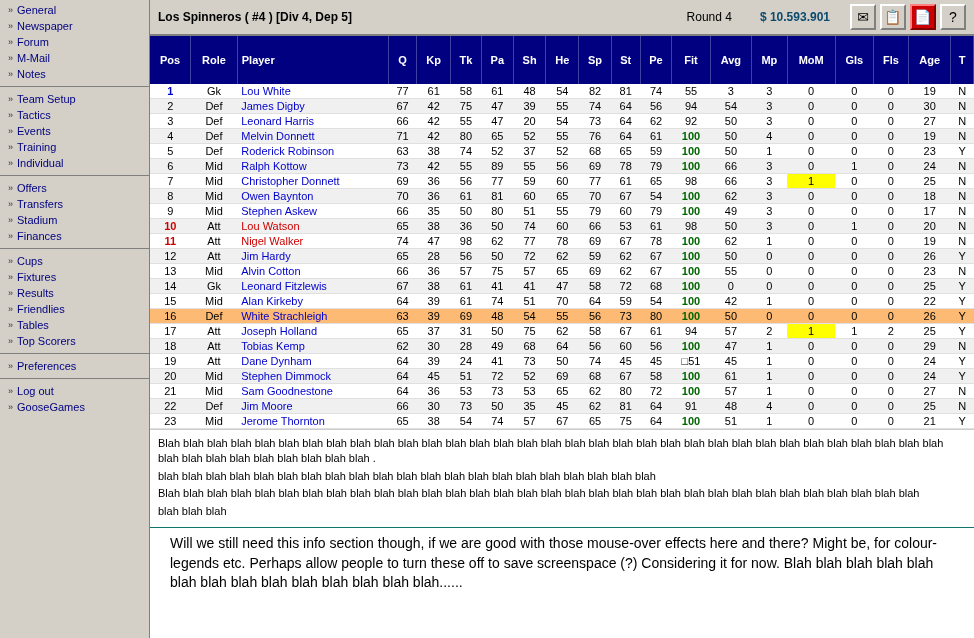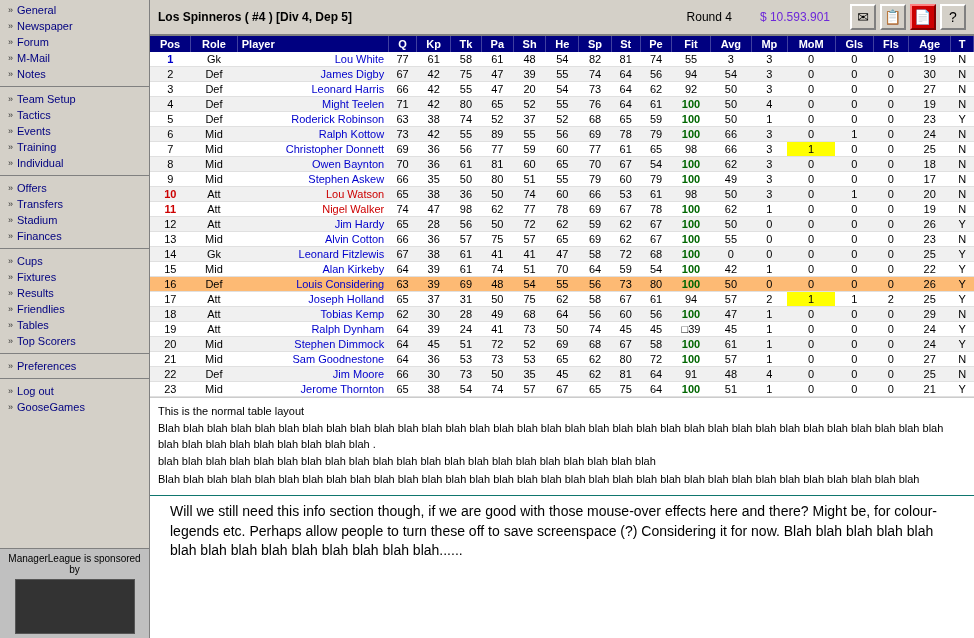--- a/index.html
+++ b/index.html
@@ -61,21 +61,21 @@
       padding: 4px 8px;
       gap: 8px;
     }
     .header-title {
       flex: 1;
       font-size: 12px;
       font-weight: bold;
       color: #000;
     }
     .header-round { font-size: 12px; color: #000; margin-right: 20px; }
-    .header-money { font-size: 12px; font-weight: normal; color: #6d28d9; margin-right: 12px; }
+    .header-money { font-size: 12px; font-weight: bold; color: #0c4a6e; margin-right: 12px; }
     .header-icons { display: flex; gap: 4px; }
     .header-icon {
       width: 26px; height: 26px;
       background: #d4d0c8;
       border: 2px solid;
       border-color: #fff #808080 #808080 #fff;
       display: flex; align-items: center; justify-content: center;
       cursor: pointer;
       font-size: 14px;
     }
@@ -90,36 +90,36 @@
     table.player-table {
       width: 100%;
       border-collapse: collapse;
       font-size: 11px;
     }
     table.player-table thead tr {
       background: #000080;
       color: #fff;
     }
     table.player-table thead th {
-      padding: 2px 4px;
+      padding: 18px 4px;
       text-align: center;
       font-weight: bold;
       border-right: 1px solid #4040a0;
       white-space: nowrap;
     }
     table.player-table thead th.left { text-align: left; }
     table.player-table tbody tr { background: #fff; }
     table.player-table tbody tr:nth-child(even) { background: #f0f0f0; }
     table.player-table tbody td {
       padding: 1px 4px;
       text-align: center;
       border-bottom: 1px solid #e0e0e0;
       white-space: nowrap;
     }
-    table.player-table tbody td.left { text-align: right; }
+    table.player-table tbody td.left { text-align: left; }
     .pos-blue { color: #0000cc; font-weight: bold; }
     .pos-red { color: #cc0000; font-weight: bold; }
     .name-link { color: #0000cc; text-decoration: none; cursor: pointer; }
     .name-link.red { color: #cc0000; }
 
     
     #notes-area {
       background: #fff;
       border-top: 1px solid #ccc;
       padding: 6px 8px;
@@ -244,24 +244,20 @@
   <div class="sidebar-divider"></div>
   <div class="sidebar-section">
     <div class="sidebar-item">
       <span class="arrow">»</span>
       <span>Log out</span>
     </div>
     <div class="sidebar-item">
       <span class="arrow">»</span>
       <span>GooseGames</span>
     </div>
-  </div>
-  <div class="sidebar-sponsor">
-    <div class="sponsor-text">ManagerLeague is sponsored by</div>
-    <div class="sponsor-box"></div>
   </div>
 </div>
 
 <div id="main">
   <div id="header">
     <span class="header-title">Los Spinneros ( #4 ) [Div 4, Dep 5]</span>
     <span class="header-round">Round 4</span>
     <span class="header-money">$ 10.593.901</span>
     <div class="header-icons">
       <div class="header-icon" title="Mail">✉</div>
@@ -360,21 +356,21 @@
     <td>3</td>
     <td style="">0</td>
     <td>0</td>
     <td>0</td>
     <td>27</td>
     <td>N</td>
   </tr>
           <tr style="background: rgb(240, 240, 240);">
     <td class="">4</td>
     <td>Def</td>
-    <td class="left"><a class="name-link" href="#">Might Teelen</a></td>
+    <td class="left"><a class="name-link" href="#">Melvin Donnett</a></td>
     <td>71</td>
     <td>42</td>
     <td>80</td>
     <td>65</td>
     <td>52</td>
     <td>55</td>
     <td>76</td>
     <td>64</td>
     <td>61</td>
     <td style="color:#006600;font-weight:bold;">100</td>
@@ -624,21 +620,21 @@
     <td>1</td>
     <td style="">0</td>
     <td>0</td>
     <td>0</td>
     <td>22</td>
     <td>Y</td>
   </tr>
           <tr style="background: #fdba74;">
     <td class="">16</td>
     <td>Def</td>
-    <td class="left"><a class="name-link" href="#">Louis Considering</a></td>
+    <td class="left"><a class="name-link" href="#">White Strachleigh</a></td>
     <td>63</td>
     <td>39</td>
     <td>69</td>
     <td>48</td>
     <td>54</td>
     <td>55</td>
     <td>56</td>
     <td>73</td>
     <td>80</td>
     <td style="color:#006600;font-weight:bold;">100</td>
@@ -690,31 +686,31 @@
     <td>1</td>
     <td style="">0</td>
     <td>0</td>
     <td>0</td>
     <td>29</td>
     <td>N</td>
   </tr>
           <tr>
     <td class="">19</td>
     <td>Att</td>
-    <td class="left"><a class="name-link" href="#">Ralph Dynham</a></td>
+    <td class="left"><a class="name-link" href="#">Dane Dynham</a></td>
     <td>64</td>
     <td>39</td>
     <td>24</td>
     <td>41</td>
     <td>73</td>
     <td>50</td>
     <td>74</td>
     <td>45</td>
     <td>45</td>
-    <td style="">□39</td>
+    <td style="">□51</td>
     <td>45</td>
     <td>1</td>
     <td style="">0</td>
     <td>0</td>
     <td>0</td>
     <td>24</td>
     <td>Y</td>
   </tr>
           <tr style="background: rgb(240, 240, 240);">
     <td class="">20</td>
@@ -801,23 +797,23 @@
     <td style="">0</td>
     <td>0</td>
     <td>0</td>
     <td>21</td>
     <td>Y</td>
   </tr>
         </tbody>
     </table>
 
     <div id="notes-area">
-      <p>This is the normal table layout</p>
       <p>Blah blah blah blah blah blah blah blah blah blah blah blah blah blah blah blah blah blah blah blah blah blah blah blah blah blah blah blah blah blah blah blah blah blah blah blah blah blah blah blah blah blah .</p>
       <p>blah blah blah blah blah blah blah blah blah blah blah blah blah blah blah blah blah blah blah blah blah</p>
       <p>Blah blah blah blah blah blah blah blah blah blah blah blah blah blah blah blah blah blah blah blah blah blah blah blah blah blah blah blah blah blah blah blah</p>
+      <p>blah blah blah</p>
     </div>
 
     <div id="info-area">
       <p>Will we still need this info section though, if we are good with those mouse-over effects here and there? Might be, for colour-legends etc. Perhaps allow people to turn these off to save screenspace (?) Considering it for now. Blah blah blah blah blah blah blah blah blah blah blah blah blah blah......</p>
     </div>
   </div>
 </div>
 
 </body></html>

